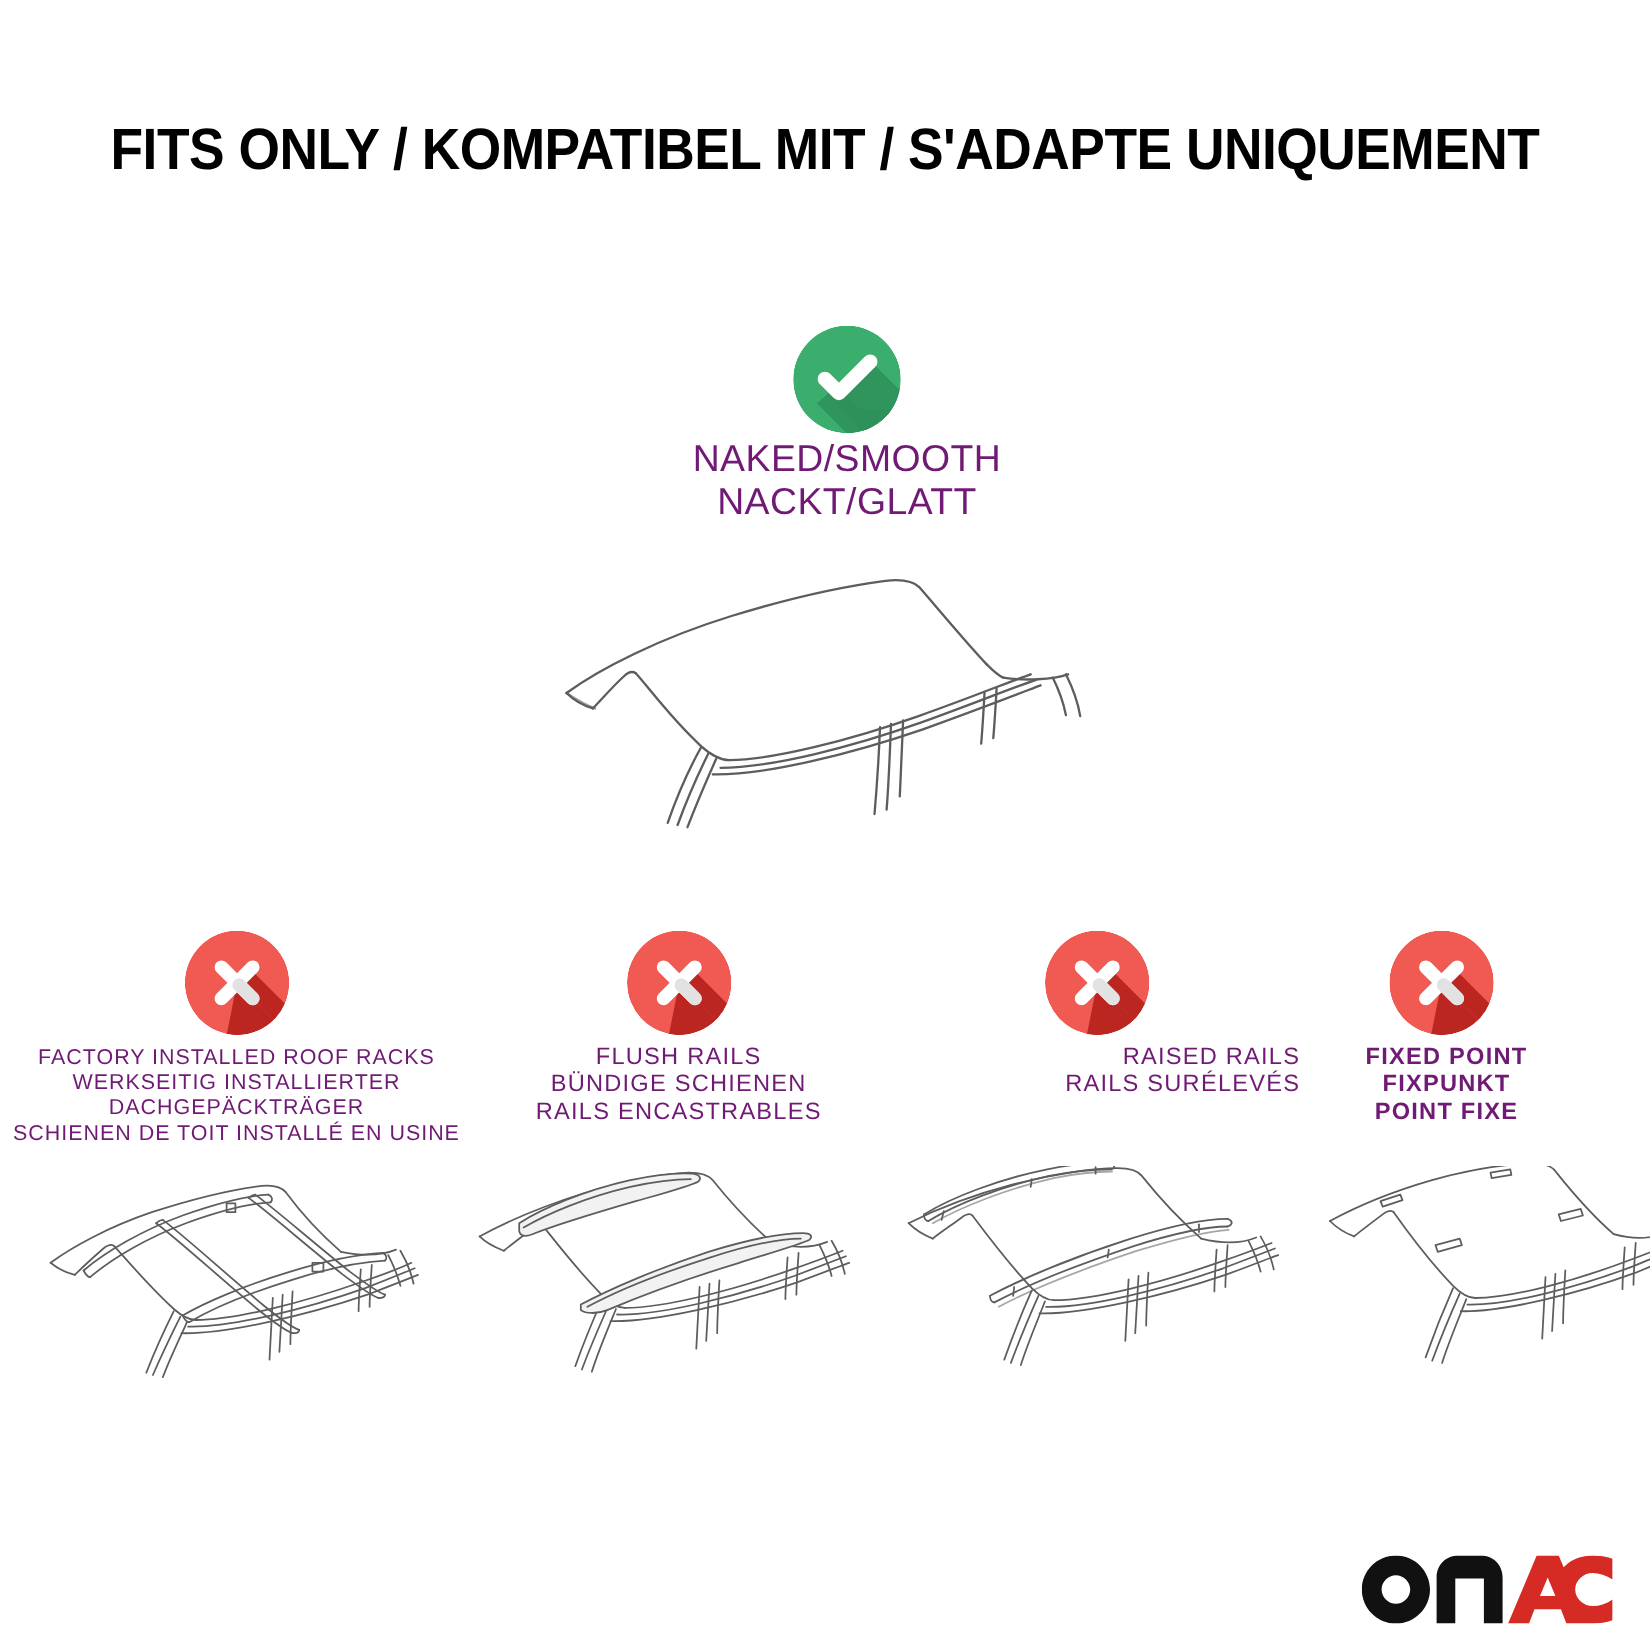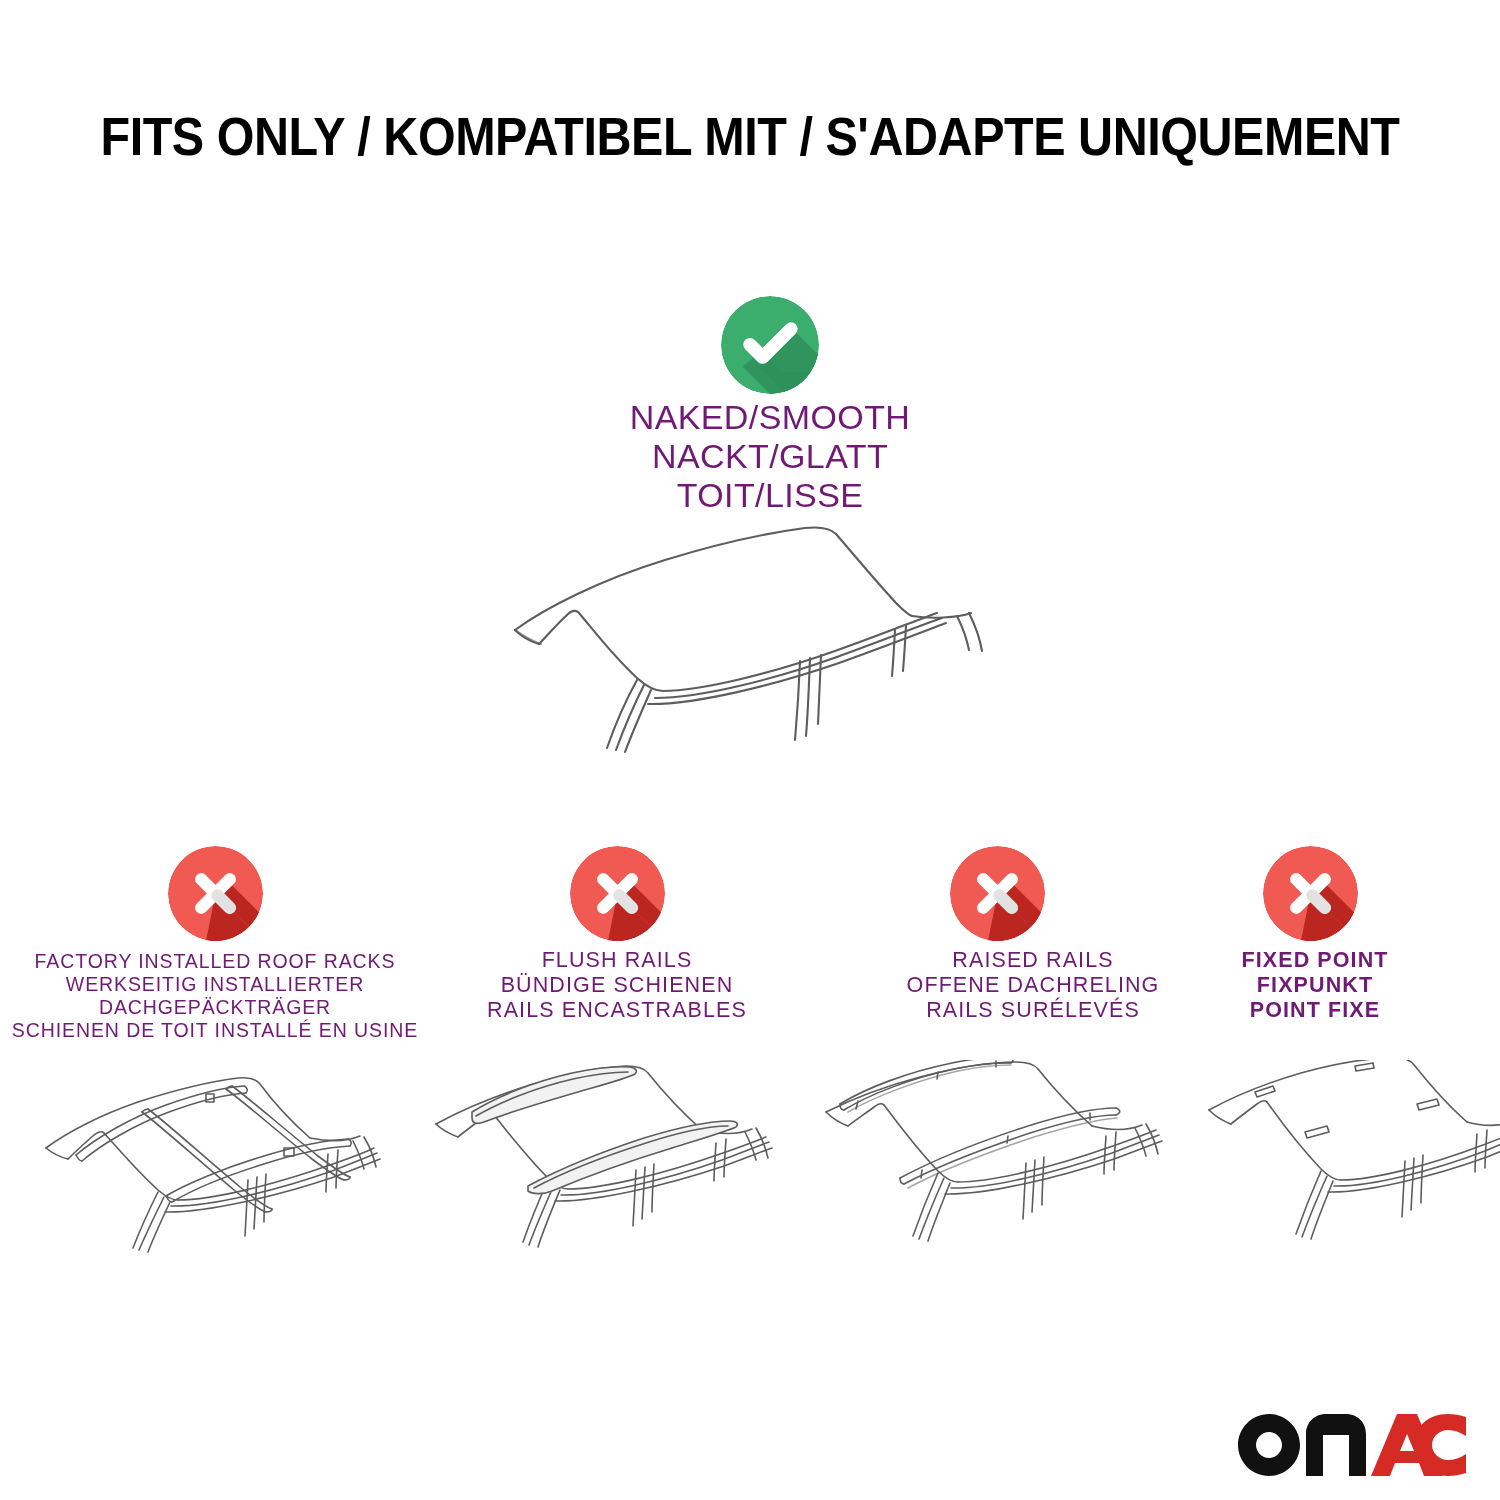--- a/index.html
+++ b/index.html
@@ -83,21 +83,21 @@
   }
 
   .caption-no {
     font-size: 21.5px;
     line-height: 25px;
     letter-spacing: 1.1px;
     top: 948px;
   }
   .caption-no.c1 { left: 10px;   width: 410px; font-size: 19.5px; line-height: 23px; letter-spacing: 0.9px; top: 950px; }
   .caption-no.c2 { left: 432px;  width: 370px; top: 948px; }
-  .caption-no.c3 { left: 848px;  width: 370px; top: 948px; }
+  .caption-no.c3 { left: 812px;  width: 370px; top: 948px; text-align: right; }
   .caption-no.c4 { left: 1170px; width: 290px; top: 948px; font-weight: bold; }
 
   
   .roof {
     position: absolute;
   }
   .roof-main {
     left: 505px;
     top: 512px;
     width: 510px;
@@ -146,21 +146,20 @@
         <path d="M70 31 L100 61 L100 100 L66 100 L40 74 Z" fill="#2E9159" opacity="0.85"></path>
 
         <path d="M29.5 49.5 L42.5 62.5 L71.5 33.5" stroke="#ffffff" stroke-width="13.5" fill="none" stroke-linecap="round" stroke-linejoin="round"></path>
       </g>
     </svg>
   </div>
 
   <div class="caption caption-ok">
     <span class="line">NAKED/SMOOTH</span>
     <span class="line">NACKT/GLATT</span>
-    <span class="line">TOIT/LISSE</span>
   </div>
 
   <div class="roof roof-main">
     <svg viewBox="0 0 510 280" preserveAspectRatio="xMidYMid meet">
       <g fill="none" stroke="#5d5d5d" stroke-width="2.1" stroke-linecap="round" stroke-linejoin="round">
 
         <path d="M10 118 C40 96 95 68 160 48 C215 31 262 21 300 16 C318 14 326 17 331 22
                  C345 38 368 66 392 92"></path>
         <path d="M392 92 C400 100 404 103 407 104"></path>
 
@@ -338,21 +337,20 @@
         <path d="M63 37 L100 74 L100 100 L50 50 Z" fill="#B5201C" opacity="0.9"></path>
         <path d="M35 35 L65 65" stroke="#ffffff" stroke-width="13" stroke-linecap="round" fill="none"></path>
         <path d="M65 35 L35 65" stroke="#ffffff" stroke-width="13" stroke-linecap="round" fill="none"></path>
         <path d="M52 52 L65 65" stroke="#e2e2e2" stroke-width="13" stroke-linecap="round" fill="none"></path>
       </g>
     </svg>
   </div>
 
   <div class="caption caption-no c3">
     <span class="line">RAISED RAILS</span>
-    <span class="line">OFFENE DACHRELING</span>
     <span class="line">RAILS SURÉLEVÉS</span>
   </div>
 
   <div class="roof roof-small r3">
     <svg viewBox="0 0 380 215" preserveAspectRatio="xMidYMid meet">
       <g fill="none" stroke="#5d5d5d" stroke-width="1.6" stroke-linecap="round" stroke-linejoin="round">
         <path d="M8 52 C30 41 64 27 102 17 C140 7 176 2 198 2 C210 2 216 4 220 9 C236 29 258 52 274 66"></path>
         <path d="M274 66 C294 71 312 70 324 65"></path>
         <path d="M8 52 C14 58 22 63 30 66"></path>
         <path d="M30 66 C36 61 48 53 56 47 C60 44 64 43 66 45"></path>

